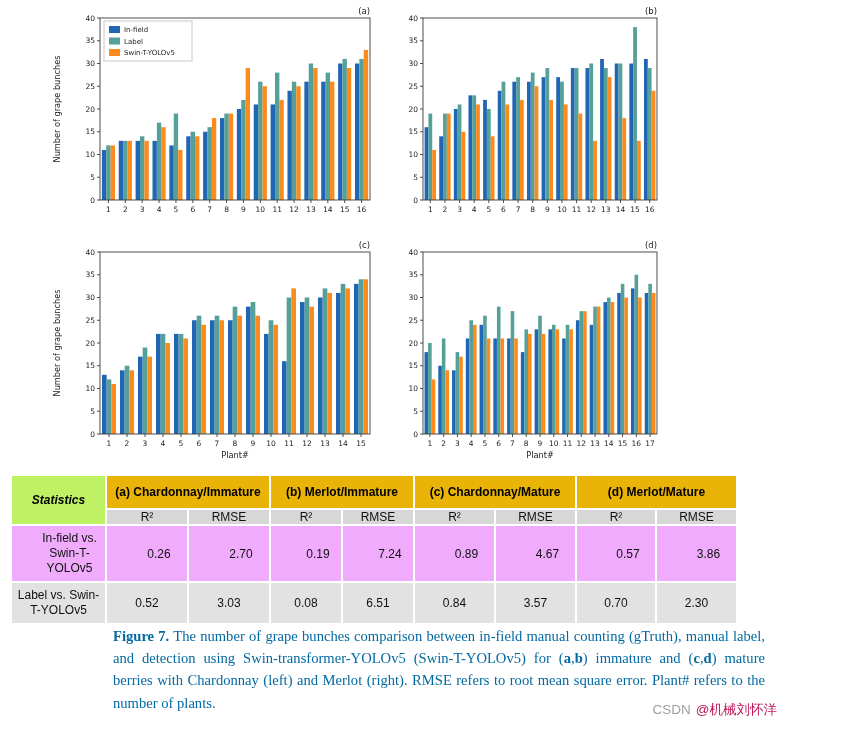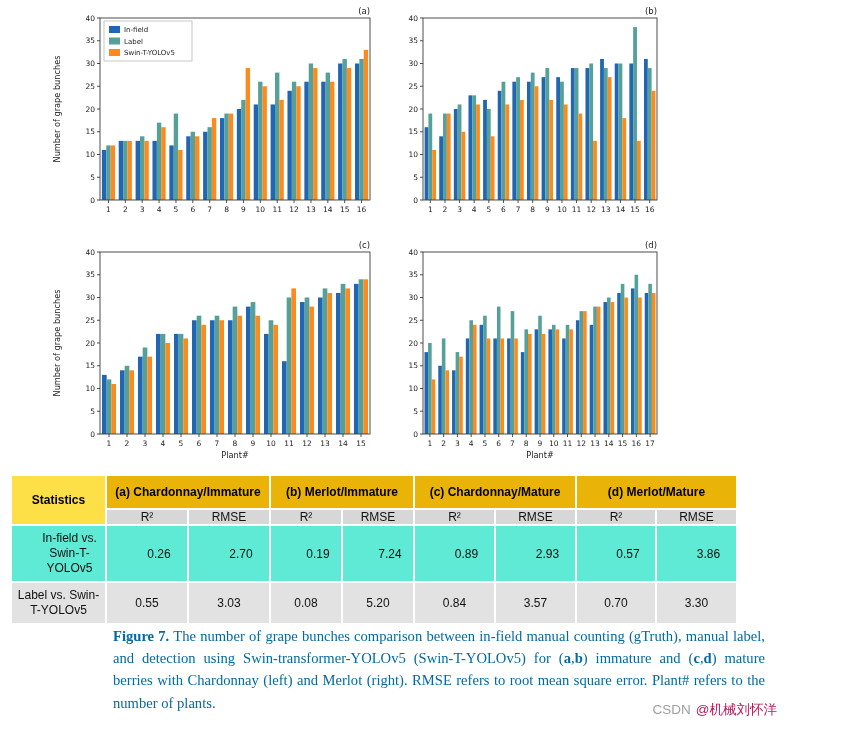--- a/index.html
+++ b/index.html
@@ -8,24 +8,24 @@
 
   svg.chart{position:absolute;overflow:visible;}
   svg.chart text{font-family:"DejaVu Sans",sans-serif;}
 
   table.stats{
     position:absolute;left:10px;top:474px;
     border-collapse:separate;border-spacing:2px;table-layout:fixed;
     font-size:12px;color:#111;
   }
   table.stats th,table.stats td{text-align:center;vertical-align:middle;}
-  .th-stat{background:#fde047;font-weight:bold;padding:4px 2px;color:#000;}
+  .th-stat{background:#bef264;font-weight:bold;padding:4px 2px;color:#000;font-style:italic;}
   .th-group{background:#eab308;font-weight:bold;padding:9px 2px;color:#000;}
   .th-sub{background:#d7d7d7;font-weight:normal;padding:0 2px;}
-  .row-a th,.row-a td{background:#5eead4;padding-left:26px;}
+  .row-a th,.row-a td{background:#f0abfc;padding-left:26px;}
   .row-b th,.row-b td{background:#e2e2e2;}
   tbody td{padding:11px 2px;}
   .row-label{font-weight:normal;padding:5px 4px;line-height:1.25;}
 
   .caption{
     position:absolute;left:113px;top:625px;width:652px;margin:0;
     font-family:"Liberation Serif",serif;font-size:14.6px;line-height:1.52;
     color:#0369a1;text-align:justify;
   }
   .caption .cap-label{font-weight:bold;}
@@ -520,34 +520,34 @@
         </tr>
       </thead>
       <tbody>
         <tr class="row-a">
           <th class="row-label">In-field vs. Swin-T-YOLOv5</th>
           <td>0.26</td>
           <td>2.70</td>
           <td>0.19</td>
           <td>7.24</td>
           <td>0.89</td>
-          <td>2.93</td>
+          <td>4.67</td>
           <td>0.57</td>
           <td>3.86</td>
         </tr>
         <tr class="row-b">
           <th class="row-label">Label vs. Swin-T-YOLOv5</th>
-          <td>0.55</td>
+          <td>0.52</td>
           <td>3.03</td>
           <td>0.08</td>
-          <td>5.20</td>
+          <td>6.51</td>
           <td>0.84</td>
           <td>3.57</td>
           <td>0.70</td>
-          <td>3.30</td>
+          <td>2.30</td>
         </tr>
       </tbody>
     </table>
 
   <p id="caption" class="caption">
     <span class="cap-label">Figure 7.</span><span id="caption-body"><span> The number of grape bunches comparison between in-field manual counting (gTruth), manual label, and detection using Swin-transformer-YOLOv5 (Swin-T-YOLOv5) for (</span><span class="seg-bold">a</span><span>,</span><span class="seg-bold">b</span><span>) immature and (</span><span class="seg-bold">c</span><span>,</span><span class="seg-bold">d</span><span>) mature berries with Chardonnay (left) and Merlot (right). RMSE refers to root mean square error. Plant# refers to the number of plants.</span></span>
   </p>
 
   <div class="watermark">
     <span>CSDN</span><span class="handle">@机械刘怀洋</span>

